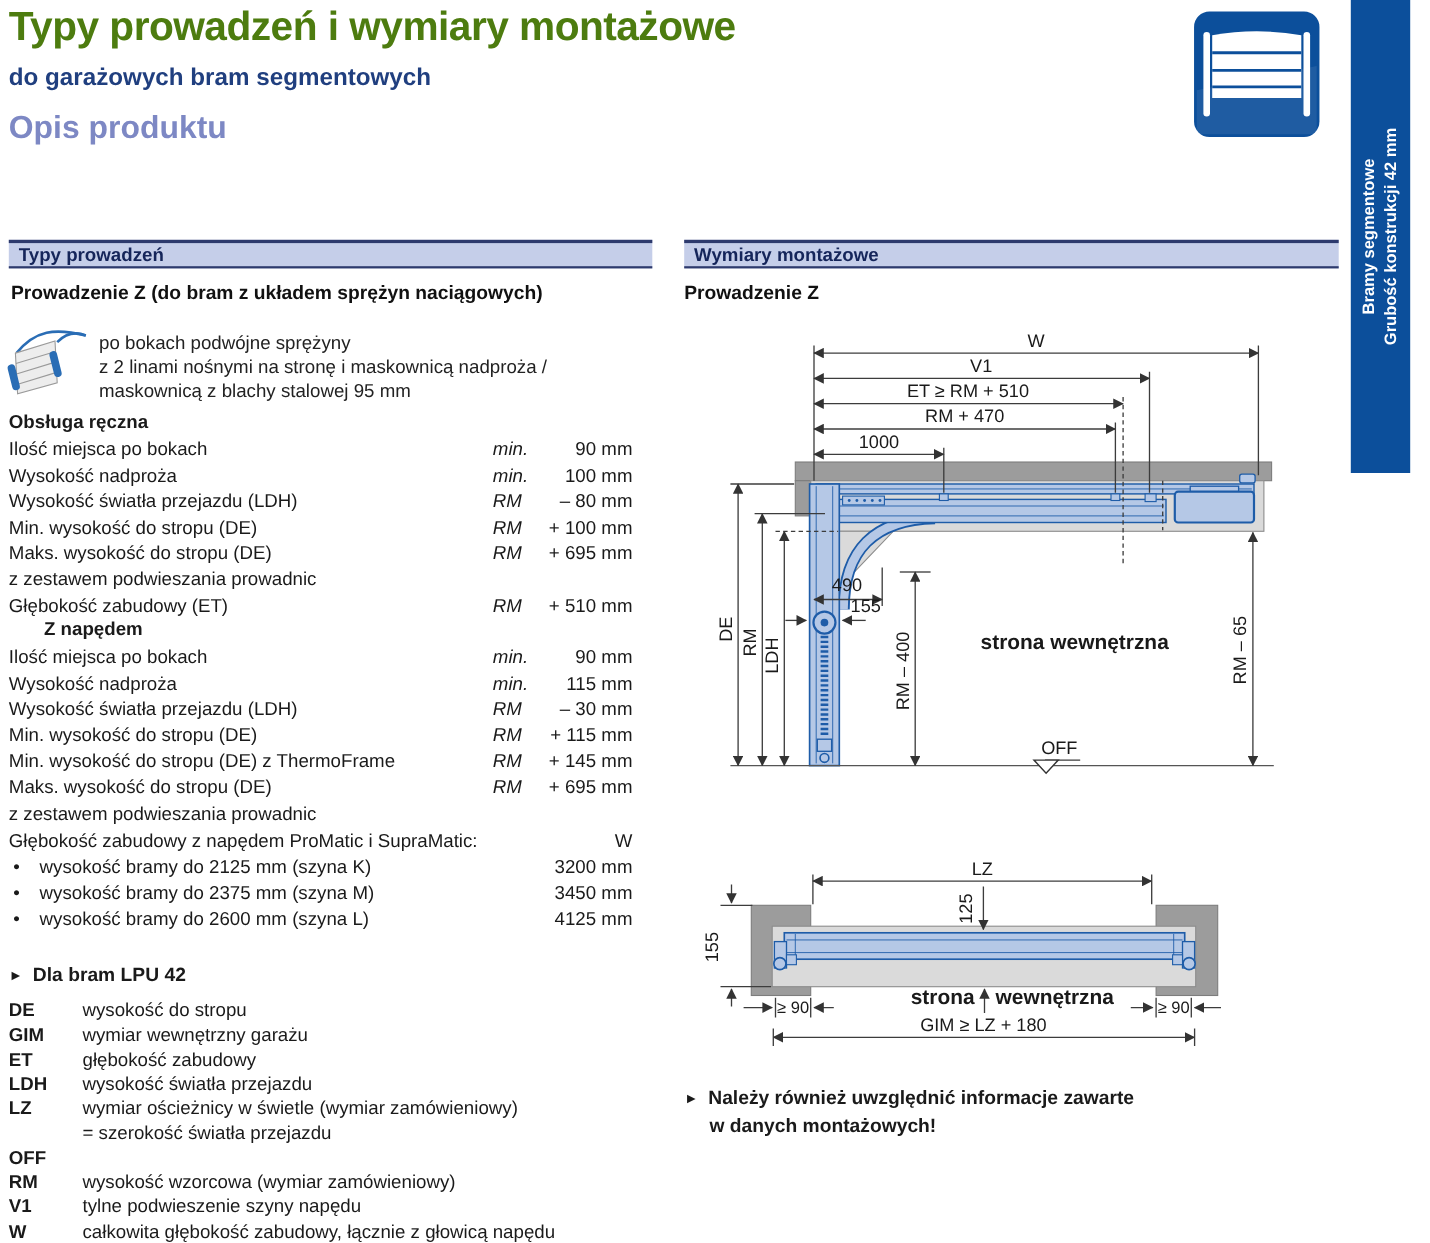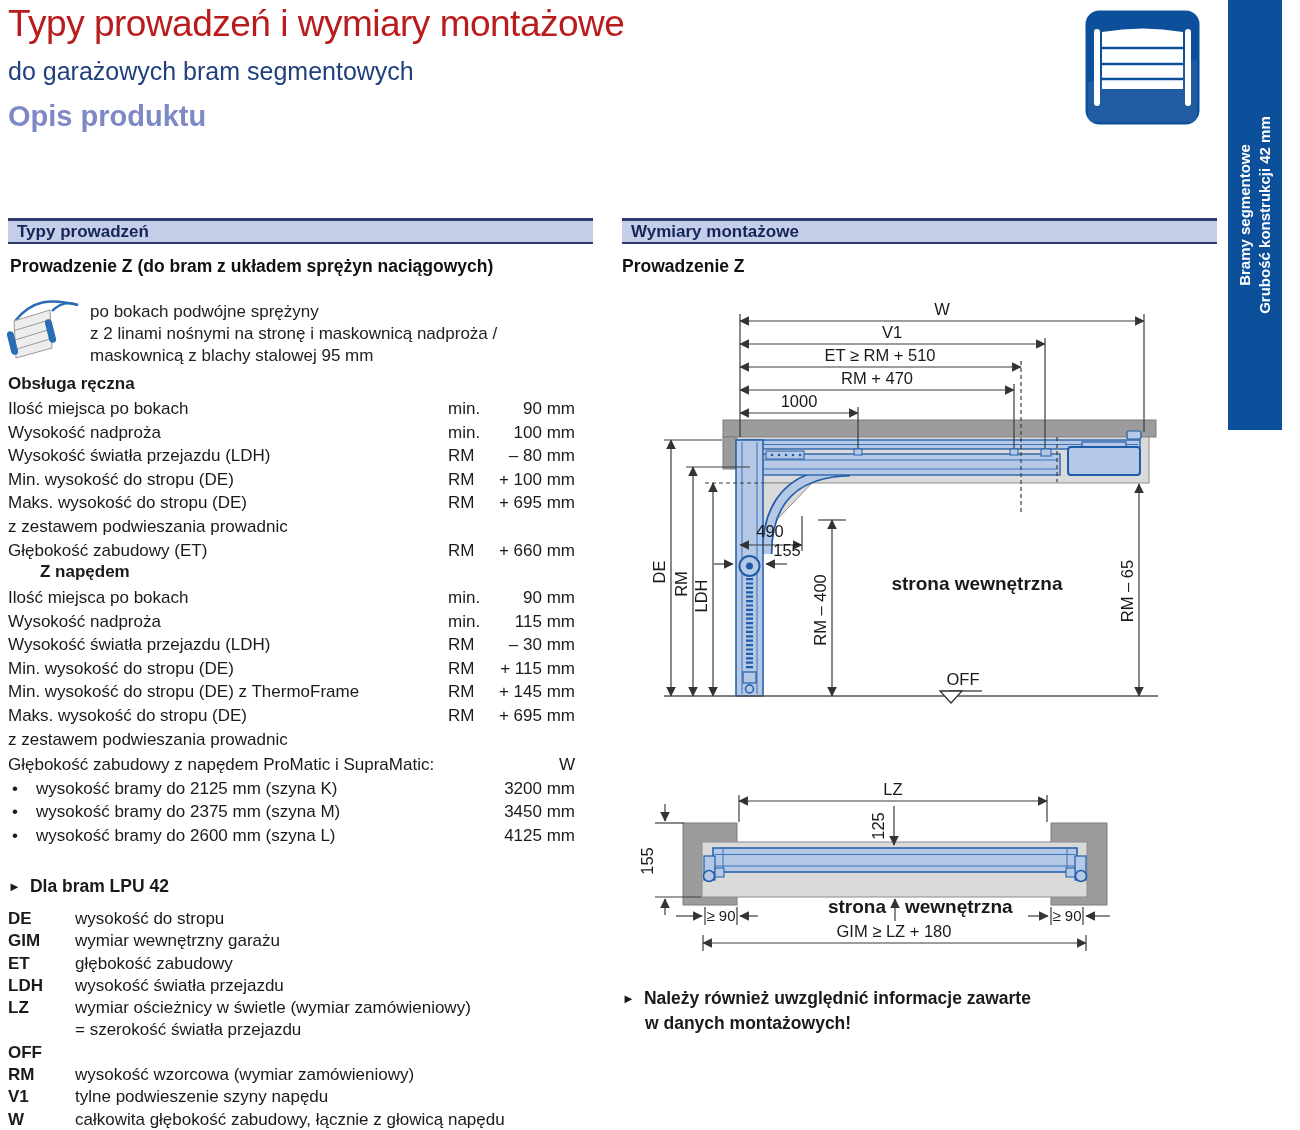--- a/index.html
+++ b/index.html
@@ -3,22 +3,22 @@
 <meta charset="utf-8">
 <style>
   html,body{margin:0;padding:0;}
   body{
     width:1300px;height:1130px;position:relative;overflow:hidden;
     background:#ffffff;color:#1a1a1a;
     font-family:"Liberation Sans", sans-serif;
   }
   .abs{position:absolute;}
   
-  .page-title{left:8px;top:3px;font-size:37px;font-weight:normal;color:#b91c1c;letter-spacing:-0.5px;}
-  .page-subtitle{left:8px;top:57px;font-size:25px;font-weight:normal;color:#203f7f;}
+  .page-title{left:8px;top:3px;font-size:37px;font-weight:bold;color:#4d7c0f;letter-spacing:-0.5px;}
+  .page-subtitle{left:8px;top:57px;font-size:22px;font-weight:bold;color:#203f7f;}
   .page-section{left:8px;top:100px;font-size:29px;font-weight:bold;color:#7d88c4;}
   
   .side-strip{left:1228px;top:0;width:54px;height:430px;background:#0c4f9b;}
   .side-strip-text{
     left:1235px;top:430px;width:430px;height:44px;
     transform:rotate(-90deg);transform-origin:0 0;
     color:#fff;font-weight:bold;font-size:15px;line-height:20px;text-align:center;
   }
   
   .sec-bar{
@@ -32,21 +32,21 @@
   .sub-z{font-size:17.5px;font-weight:bold;color:#111;}
   .sub-z-left{left:10px;top:256px;}
   .sub-z-right{left:622px;top:256px;}
   
   .icon-caption{left:90px;top:301px;font-size:17px;line-height:22px;color:#222;}
   
   .spec-title{left:8px;font-size:17px;font-weight:bold;}
   .spec{left:8px;width:567px;font-size:17px;}
   .spec .row{position:relative;height:23.6px;line-height:23.6px;white-space:nowrap;}
   .spec .lab{display:inline-block;}
-  .spec .ref{position:absolute;left:440px;}
+  .spec .ref{position:absolute;left:440px;font-style:italic;}
   .spec .val{position:absolute;right:0;}
   .depth .bullet{position:absolute;left:4px;}
   .depth .ind{padding-left:28px;}
   
   .lpu-note{left:8px;top:876px;font-size:17.5px;font-weight:bold;}
   .tri{font-size:13px;margin-right:9px;vertical-align:1px;}
   
   .legend{left:8px;top:908px;font-size:17px;line-height:22.3px;}
   .legend .lrow{display:flex;}
   .legend .abbr{width:67px;font-weight:bold;flex:none;}
@@ -109,21 +109,21 @@
 </div>
 
 <div class="abs spec-title" style="top:374px;">Obsługa ręczna</div>
 <div class="abs spec" style="top:397px;">
   <div class="row"><span class="lab">Ilość miejsca po bokach</span><span class="ref">min.</span><span class="val">90 mm</span></div>
   <div class="row"><span class="lab">Wysokość nadproża</span><span class="ref">min.</span><span class="val">100 mm</span></div>
   <div class="row"><span class="lab">Wysokość światła przejazdu  (LDH)</span><span class="ref">RM</span><span class="val">– 80 mm</span></div>
   <div class="row"><span class="lab">Min. wysokość do stropu (DE)</span><span class="ref">RM</span><span class="val">+ 100 mm</span></div>
   <div class="row"><span class="lab">Maks. wysokość do stropu (DE)</span><span class="ref">RM</span><span class="val">+ 695 mm</span></div>
   <div class="row"><span class="lab">z zestawem podwieszania prowadnic</span></div>
-  <div class="row"><span class="lab">Głębokość zabudowy (ET)</span><span class="ref">RM</span><span class="val">+ 660 mm</span></div>
+  <div class="row"><span class="lab">Głębokość zabudowy (ET)</span><span class="ref">RM</span><span class="val">+ 510 mm</span></div>
 </div>
 
 <div class="abs spec-title" style="top:562px;margin-left:32px;">Z napędem</div>
 <div class="abs spec" style="top:586px;">
   <div class="row"><span class="lab">Ilość miejsca po bokach</span><span class="ref">min.</span><span class="val">90 mm</span></div>
   <div class="row"><span class="lab">Wysokość nadproża</span><span class="ref">min.</span><span class="val">115 mm</span></div>
   <div class="row"><span class="lab">Wysokość światła przejazdu  (LDH)</span><span class="ref">RM</span><span class="val">– 30 mm</span></div>
   <div class="row"><span class="lab">Min. wysokość do stropu (DE)</span><span class="ref">RM</span><span class="val">+ 115 mm</span></div>
   <div class="row"><span class="lab">Min. wysokość do stropu (DE) z ThermoFrame</span><span class="ref">RM</span><span class="val">+ 145 mm</span></div>
   <div class="row"><span class="lab">Maks. wysokość do stropu (DE)</span><span class="ref">RM</span><span class="val">+ 695 mm</span></div>

